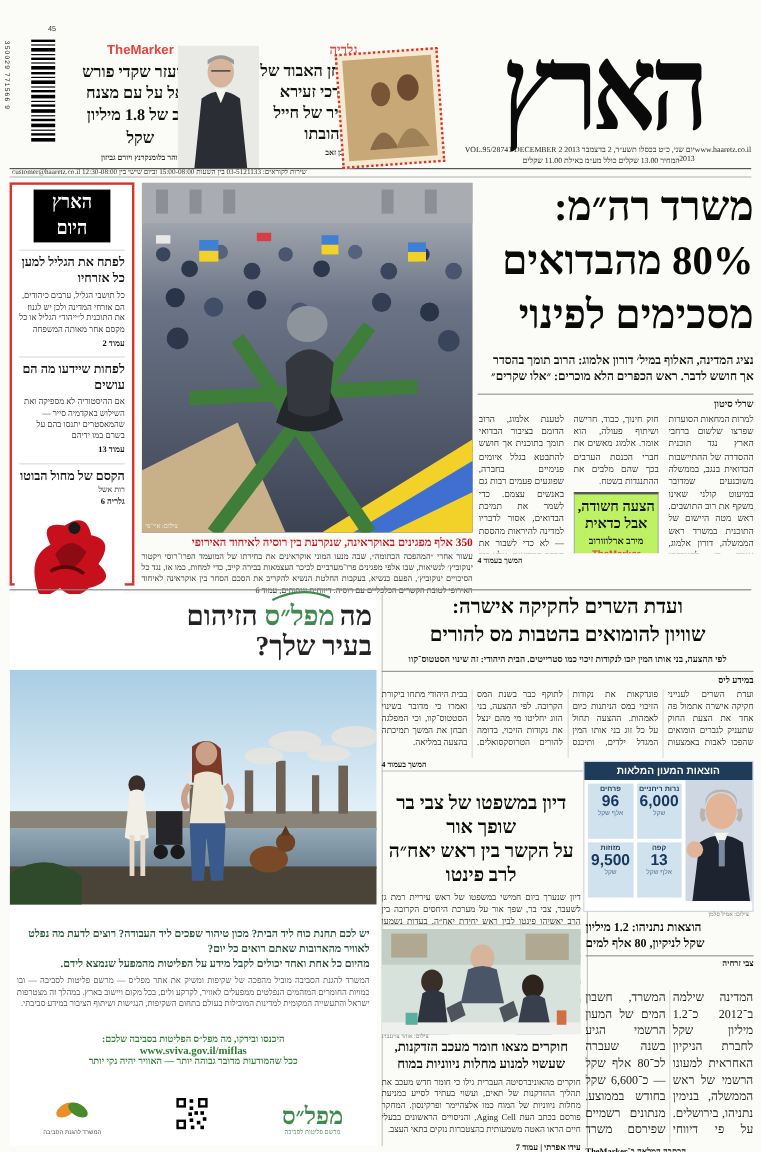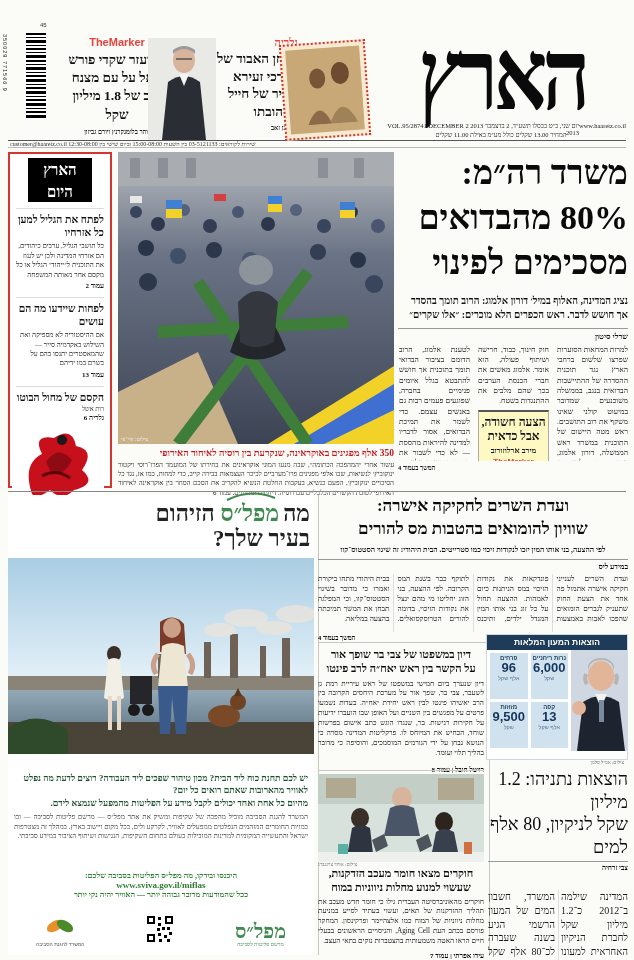--- a/index.html
+++ b/index.html
@@ -58,39 +58,39 @@
   .lead{top:150px;right:6px;width:230px;}
   .lead-headline span{display:block;font-weight:bold;font-size:34px;line-height:1.33;color:#0a0a0a;text-align:right;transform-origin:right;}
   .lead-sub{font-weight:bold;font-size:10px;line-height:1.4;color:#111;margin-top:8px;text-align:right;}
   .lead-rule{height:1px;background:#999;margin-top:6px;}
   .lead-byline{font-weight:bold;font-size:8px;color:#111;margin-top:3px;}
   .lead-cols{position:relative;margin-top:4px;height:116px;}
   .lcol{position:absolute;top:0;height:116px;width:71px;overflow:hidden;font-size:7.5px;line-height:1.38;color:#1a1a1a;}
   .lcol.c1{right:0;}
   .lcol.c2{right:79px;}
   .lcol.c3{right:158px;}
-  .lead-box{border:1px solid #aaa;border-top:2px solid #555;background:#fef9c3;text-align:center;padding:4px 2px;margin:3px 0;}
+  .lead-box{border:1px solid #aaa;border-top:2px solid #555;background:#bef264;text-align:center;padding:4px 2px;margin:3px 0;}
   .lead-box .b1{font-weight:bold;font-size:12px;line-height:1.15;color:#111;}
   .lead-box .b2{font-weight:bold;font-size:8px;color:#111;margin-top:2px;}
   .lead-box .b3{font-weight:bold;font-size:8px;color:#e8423c;}
   .lead-more{font-weight:bold;font-size:6.5px;color:#111;margin-top:3px;text-align:left;}
 
   .divider-mid{top:491px;left:8px;right:8px;height:1px;background:#888;}
 
   
   .ad{top:495px;left:8px;width:306px;height:460px;background:#fff;}
   .ad-head{text-align:right;padding:6px 4px 2px 0;line-height:1.1;}
   .ad-head .h-black{font-weight:bold;font-size:23px;color:#222;}
   .ad-head .h-green{font-weight:bold;font-size:23px;color:#3f8a4f;position:relative;}
   .ad-swoosh{position:absolute;top:-9px;right:2px;width:52px;height:10px;}
   .ad-photo{width:306px;height:196px;margin-top:4px;overflow:hidden;}
   .ad-line1{font-weight:bold;font-size:9px;line-height:1.35;color:#1d4d2b;margin:18px 6px 0;text-align:right;}
   .ad-line2{font-weight:bold;font-size:9px;color:#1d4d2b;margin:2px 6px 0;text-align:right;}
   .ad-body{font-size:7px;line-height:1.4;color:#444;margin:5px 6px 0;height:38px;overflow:hidden;}
-  .ad-cta{margin:20px 6px 0;text-align:center;}
+  .ad-cta{margin:10px 6px 0;text-align:center;}
   .ad-cta .c1{font-weight:bold;font-size:8px;color:#2e7d32;}
   .ad-url{font-weight:bold;font-size:9px;color:#2e7d32;}
   .ad-cta .c2{font-weight:bold;font-size:8px;color:#2e7d32;}
   .ad-logos{position:absolute;bottom:8px;left:0;right:0;display:flex;justify-content:space-between;align-items:flex-end;padding:0 28px;}
   .miflas-logo{text-align:center;}
   .miflas-logo .m1{font-weight:bold;font-size:20px;color:#3f8a4f;line-height:1;}
   .miflas-logo .m2{font-size:5.5px;color:#3f8a4f;}
   .ministry-logo{text-align:center;font-size:5px;color:#555;}
 
   
@@ -99,40 +99,40 @@
   .gay-sub{text-align:center;font-weight:bold;font-size:7.5px;color:#111;margin-top:4px;}
   .gay-rule{height:1px;background:#999;margin-top:5px;}
   .gay-byline{font-weight:bold;font-size:7.5px;margin-top:2px;}
   .gay-body{margin-top:3px;height:58px;overflow:hidden;font-size:7.3px;line-height:1.38;color:#1a1a1a;
             column-count:4;column-gap:8px;column-rule:1px solid #ddd;}
   .gay-more{font-weight:bold;font-size:6.5px;text-align:left;margin-top:2px;}
   .rule-under-gay{top:642px;right:6px;width:310px;height:1px;background:#c8c8c2;}
 
   
   .bar-art{top:648px;right:150px;width:166px;}
-  .bar-head{font-weight:bold;font-size:11px;line-height:1.25;text-align:center;color:#0a0a0a;}
+  .bar-head{font-weight:bold;font-size:16px;line-height:1.25;text-align:center;color:#0a0a0a;margin-top:12px;}
   .bar-body{font-size:7.2px;line-height:1.38;color:#1a1a1a;margin-top:4px;height:84px;overflow:hidden;}
   .bar-byline{font-weight:bold;font-size:7px;margin-top:2px;color:#111;}
   .rule-under-bar{top:770px;right:150px;width:166px;height:1px;background:#c8c8c2;}
 
   
   .info{top:634px;right:6px;width:140px;height:124px;background:#fff;border:1px solid #cdd8e2;}
   .info-title{background:#1e3c5a;color:#fff;font-weight:bold;font-size:8.5px;text-align:center;line-height:15px;height:15px;}
   .info-body{display:flex;height:101px;}
   .info-photo{width:56px;height:101px;overflow:hidden;}
   .info-cells{flex:1;display:grid;grid-template-columns:1fr 1fr;gap:3px;padding:3px;}
   .cell{background:#cfe2ee;text-align:center;padding-top:2px;}
   .cell .lbl{font-weight:bold;font-size:6px;color:#1e3c5a;}
   .cell .val{font-weight:bold;font-size:13px;color:#16365c;line-height:1.1;}
   .cell .unit{font-size:5.5px;color:#5a7a96;}
   .info-credit{top:760px;right:10px;font-size:5px;color:#666;}
 
   
   .pm{top:768px;right:6px;width:140px;}
-  .pm-head span{display:block;font-weight:normal;font-size:18px;line-height:1.25;color:#0a0a0a;text-align:right;}
+  .pm-head span{display:block;font-weight:bold;font-size:10px;line-height:1.25;color:#0a0a0a;text-align:left;}
   .pm-rule{height:1px;background:#999;margin-top:3px;}
   .pm-byline{font-weight:bold;font-size:7px;margin-top:2px;}
   .pm-body{margin-top:18px;height:128px;overflow:hidden;font-size:10px;line-height:1.38;color:#1a1a1a;
            column-count:2;column-gap:6px;column-rule:1px solid #ddd;}
   .pm-footer{font-weight:bold;font-size:7px;text-align:left;margin-top:3px;}
 
   
   .res{top:774px;right:150px;width:166px;}
   .res-photo{width:166px;height:88px;overflow:hidden;}
   .res-credit{font-size:5px;color:#666;text-align:left;}

